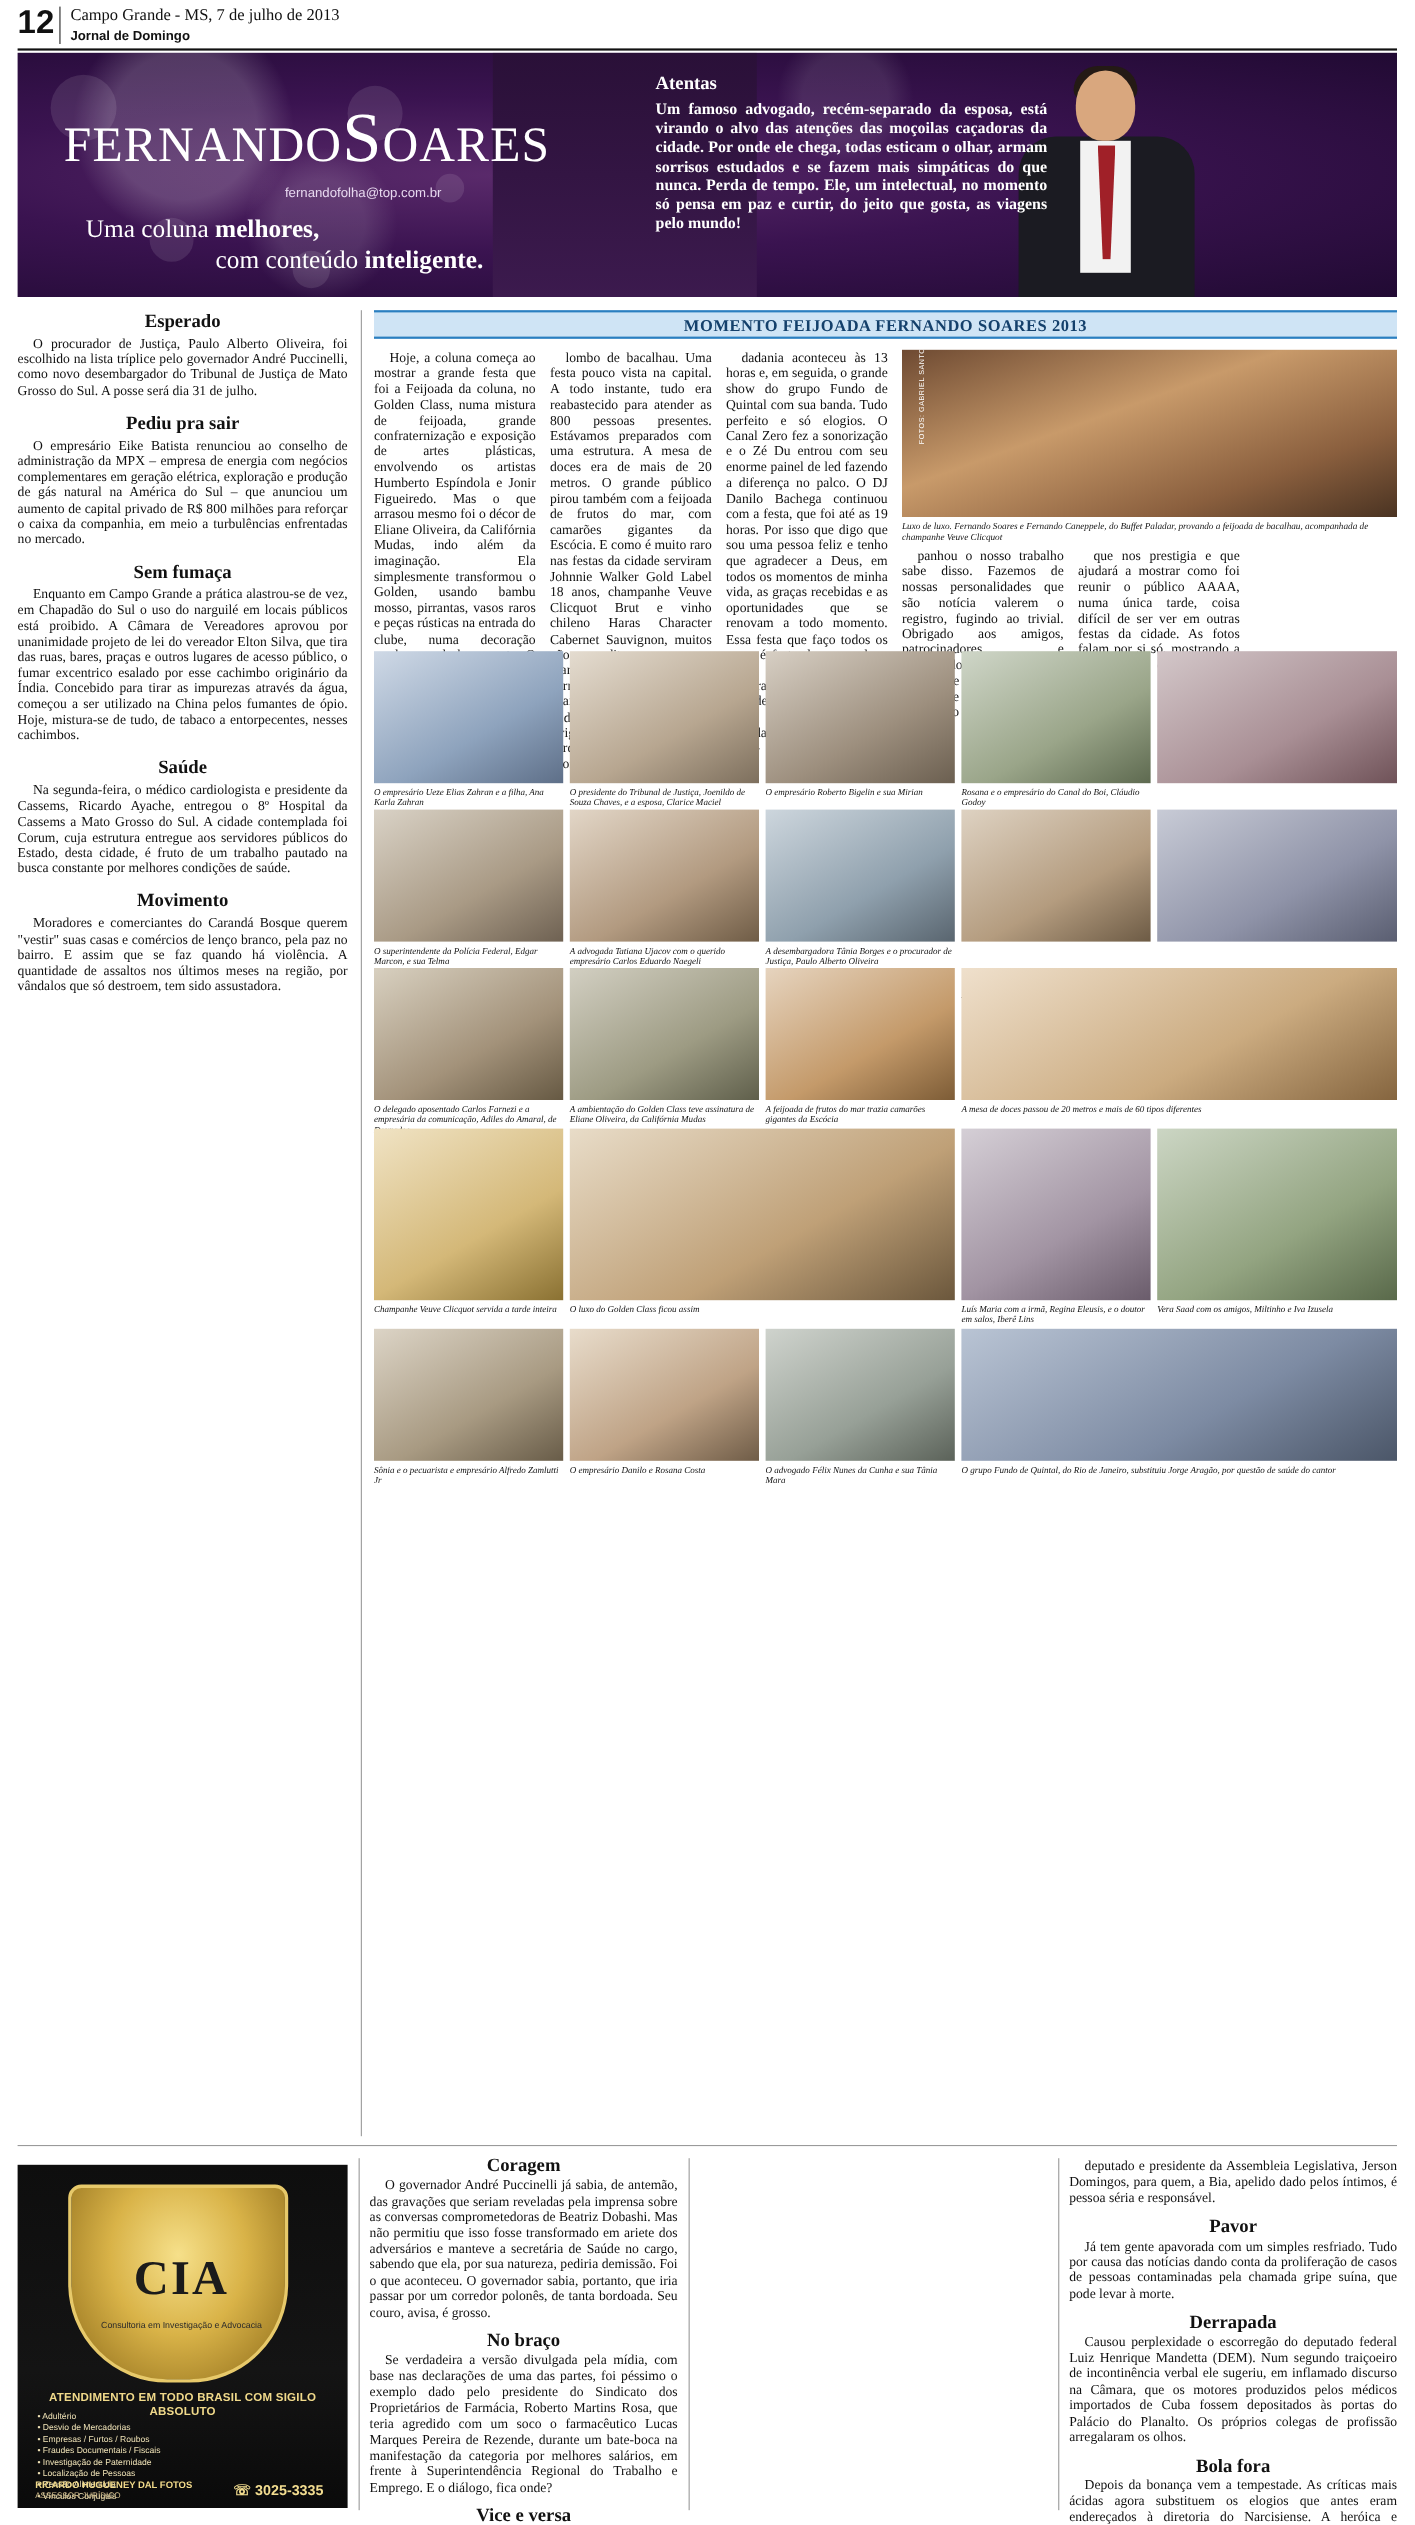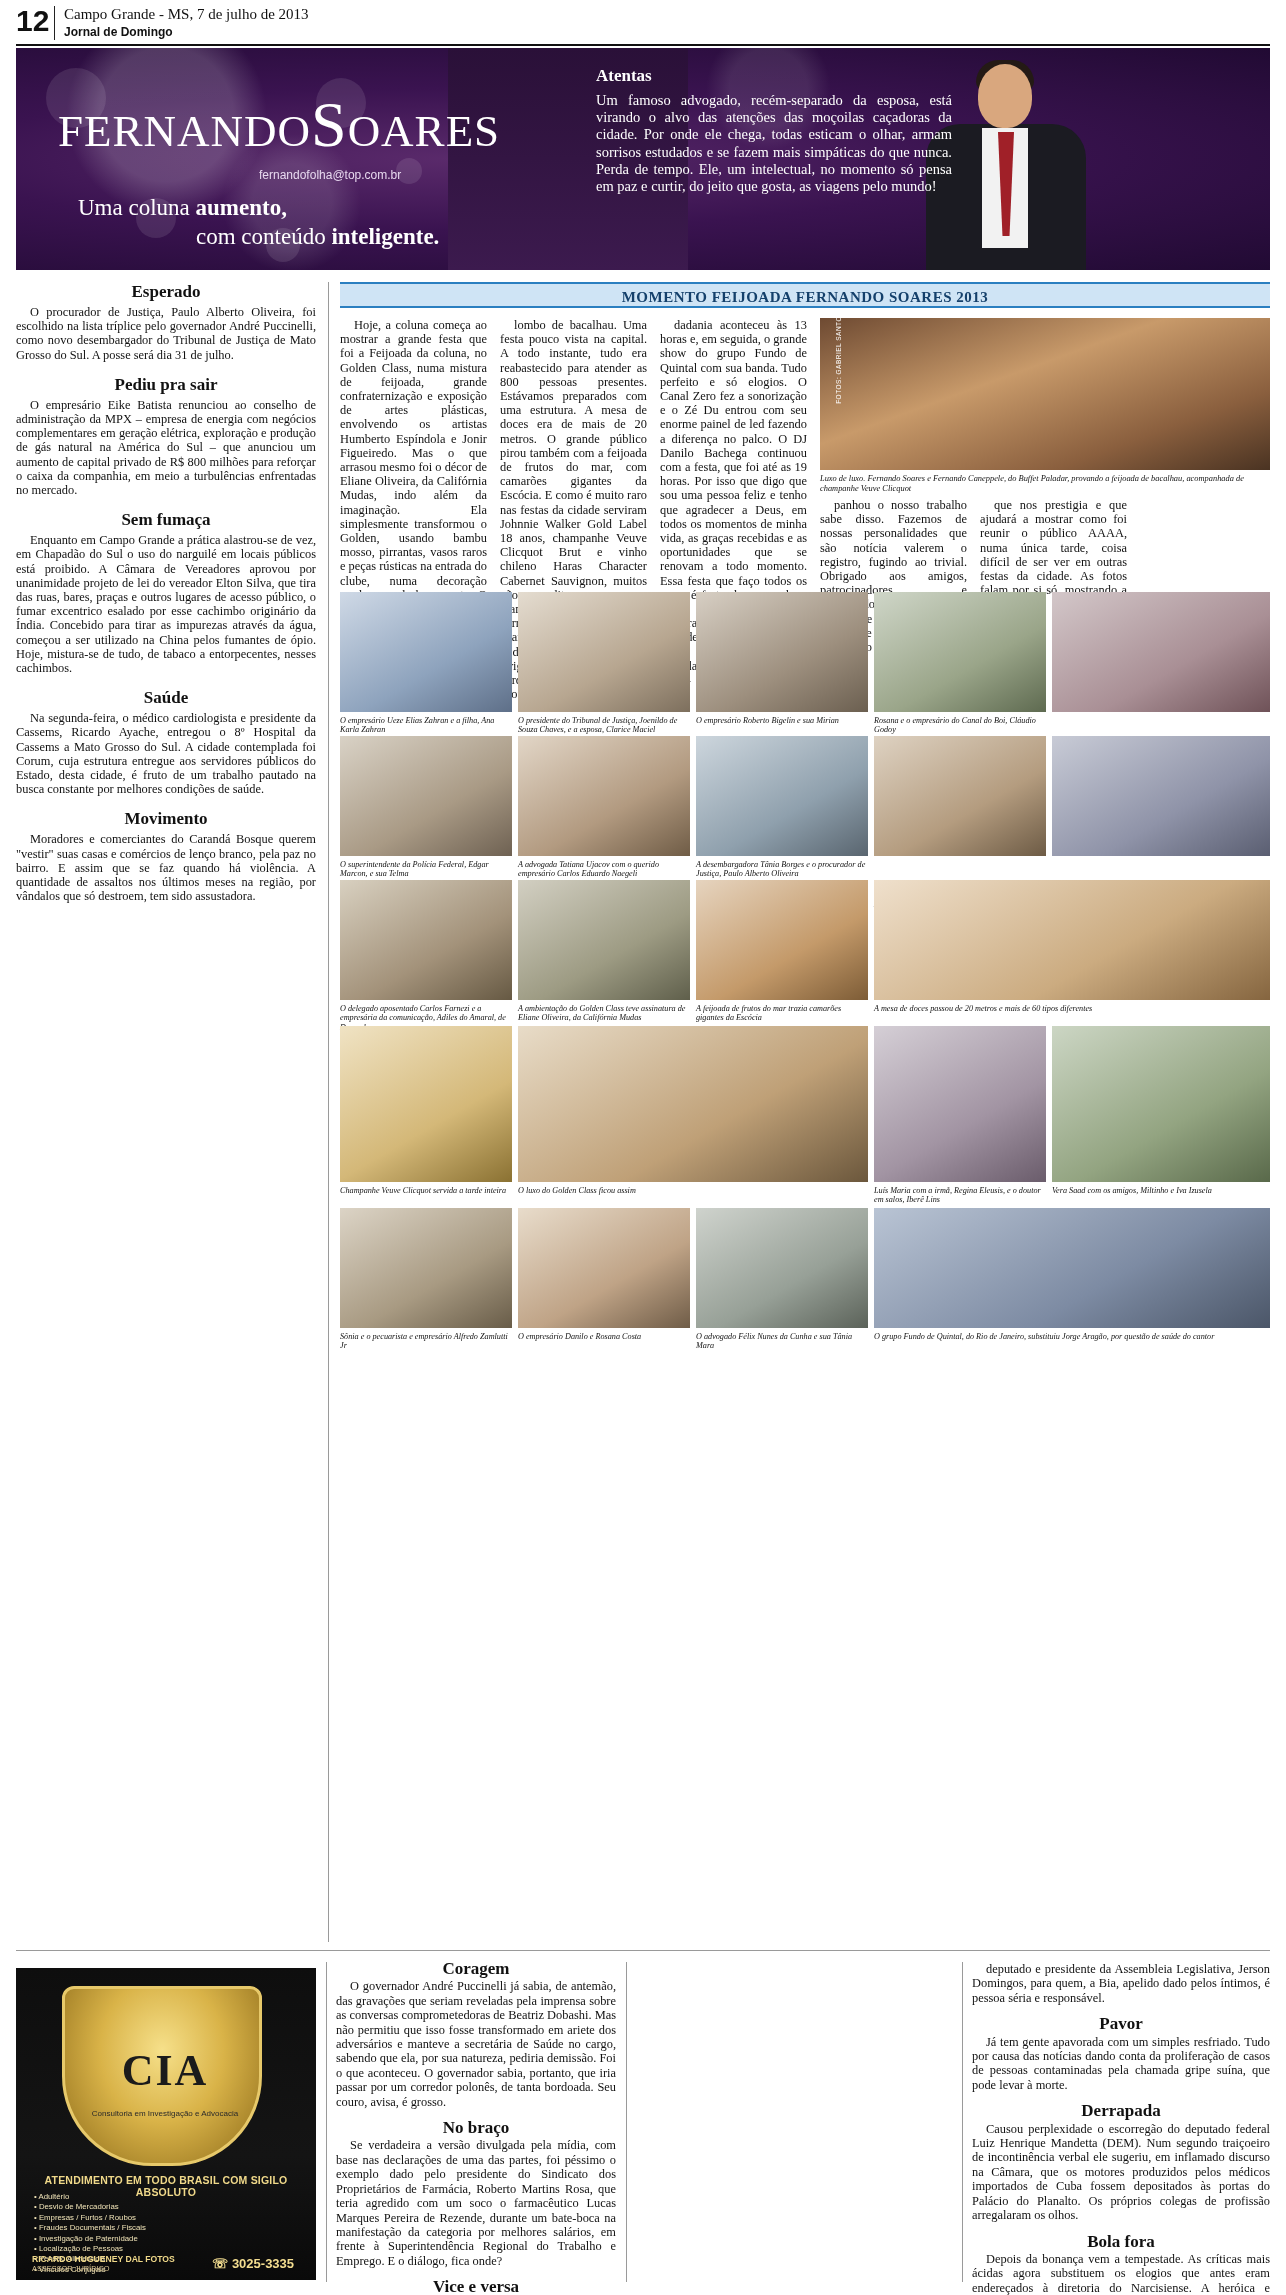--- a/index.html
+++ b/index.html
@@ -68,21 +68,21 @@
   .banner-right {
     position:absolute; left:580px; top:18px; width:356px; height:180px;
     color:#fff;
   }
   .banner-right h3 {
     margin:0 0 6px 0; font-family:"Liberation Serif", serif;
     font-size:17px; font-weight:bold;
   }
   .banner-right p {
     margin:0; font-size:14.5px; line-height:17.2px; text-align:justify;
-    font-weight:normal; font-family:"Liberation Serif", serif;
+    font-weight:bold; font-family:"Liberation Serif", serif;
   }
 
   
   .person { position:absolute; left:468px; top:10px; width:180px; height:212px; }
   .p-head { position:absolute; left:62px; top:6px; width:54px; height:64px; background:#d9a77e; border-radius:50% 50% 45% 45%; }
   .p-hair { position:absolute; left:60px; top:2px; width:58px; height:30px; background:#241a15; border-radius:28px 28px 10px 10px; }
   .p-body { position:absolute; left:10px; top:66px; width:160px; height:146px; background:#1b1b22; border-radius:34px 34px 0 0; }
   .p-shirt { position:absolute; left:66px; top:70px; width:46px; height:120px; background:#f2f2f2; }
   .p-tie { position:absolute; left:82px; top:74px; width:16px; height:104px; background:#a02028; clip-path:polygon(0 0,100% 0,72% 100%,28% 100%); }
 
@@ -218,21 +218,21 @@
       </div>
     </div>
 
     <div class="banner-logo">
       <div class="logo-l1">
         <span>FERNANDO</span><span class="big">S</span><span>OARES</span>
       </div>
     </div>
     <div class="banner-email">fernandofolha@top.com.br</div>
     <div class="banner-tag">
-      <span>Uma coluna </span><span class="b">aumento,</span>
+      <span>Uma coluna </span><span class="b">melhores,</span>
     </div>
     <div class="banner-tag2">
       <span>com conteúdo </span><span class="b">inteligente.</span>
     </div>
 
     <div class="banner-right">
       <h3>Atentas</h3>
       <p>Um famoso advogado, recém-separado da esposa, está virando o alvo das atenções das moçoilas caçadoras da cidade. Por onde ele chega, todas esticam o olhar, armam sorrisos estudados e se fazem mais simpáticas do que nunca. Perda de tempo. Ele, um intelectual, no momento só pensa em paz e curtir, do jeito que gosta, as viagens pelo mundo!</p>
     </div>
   </div>

